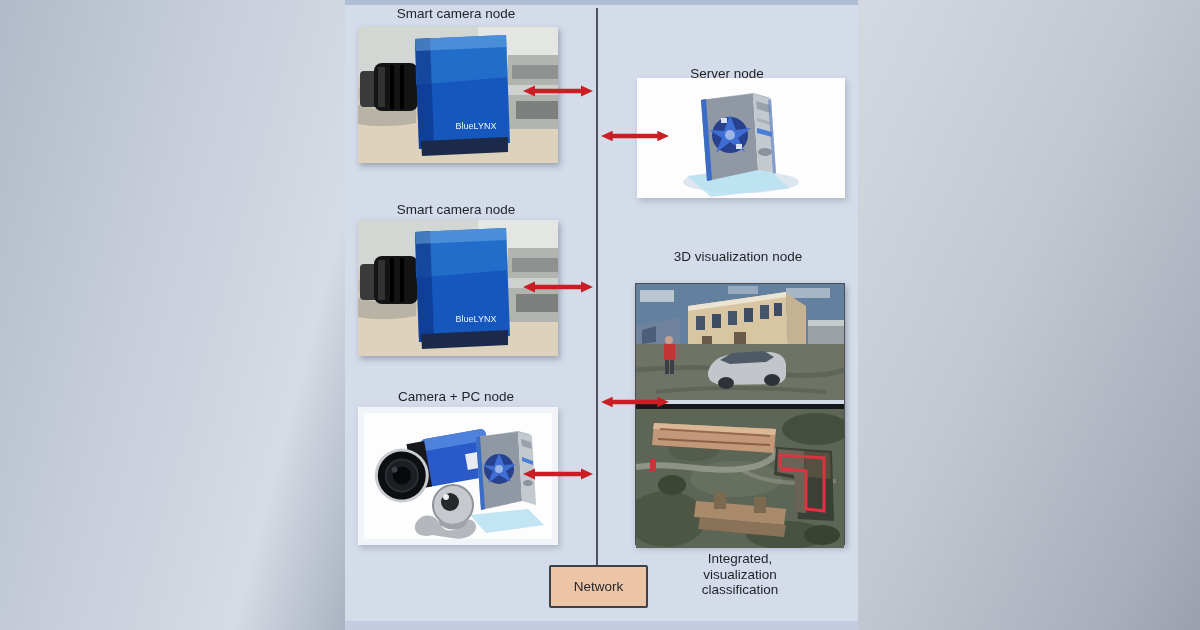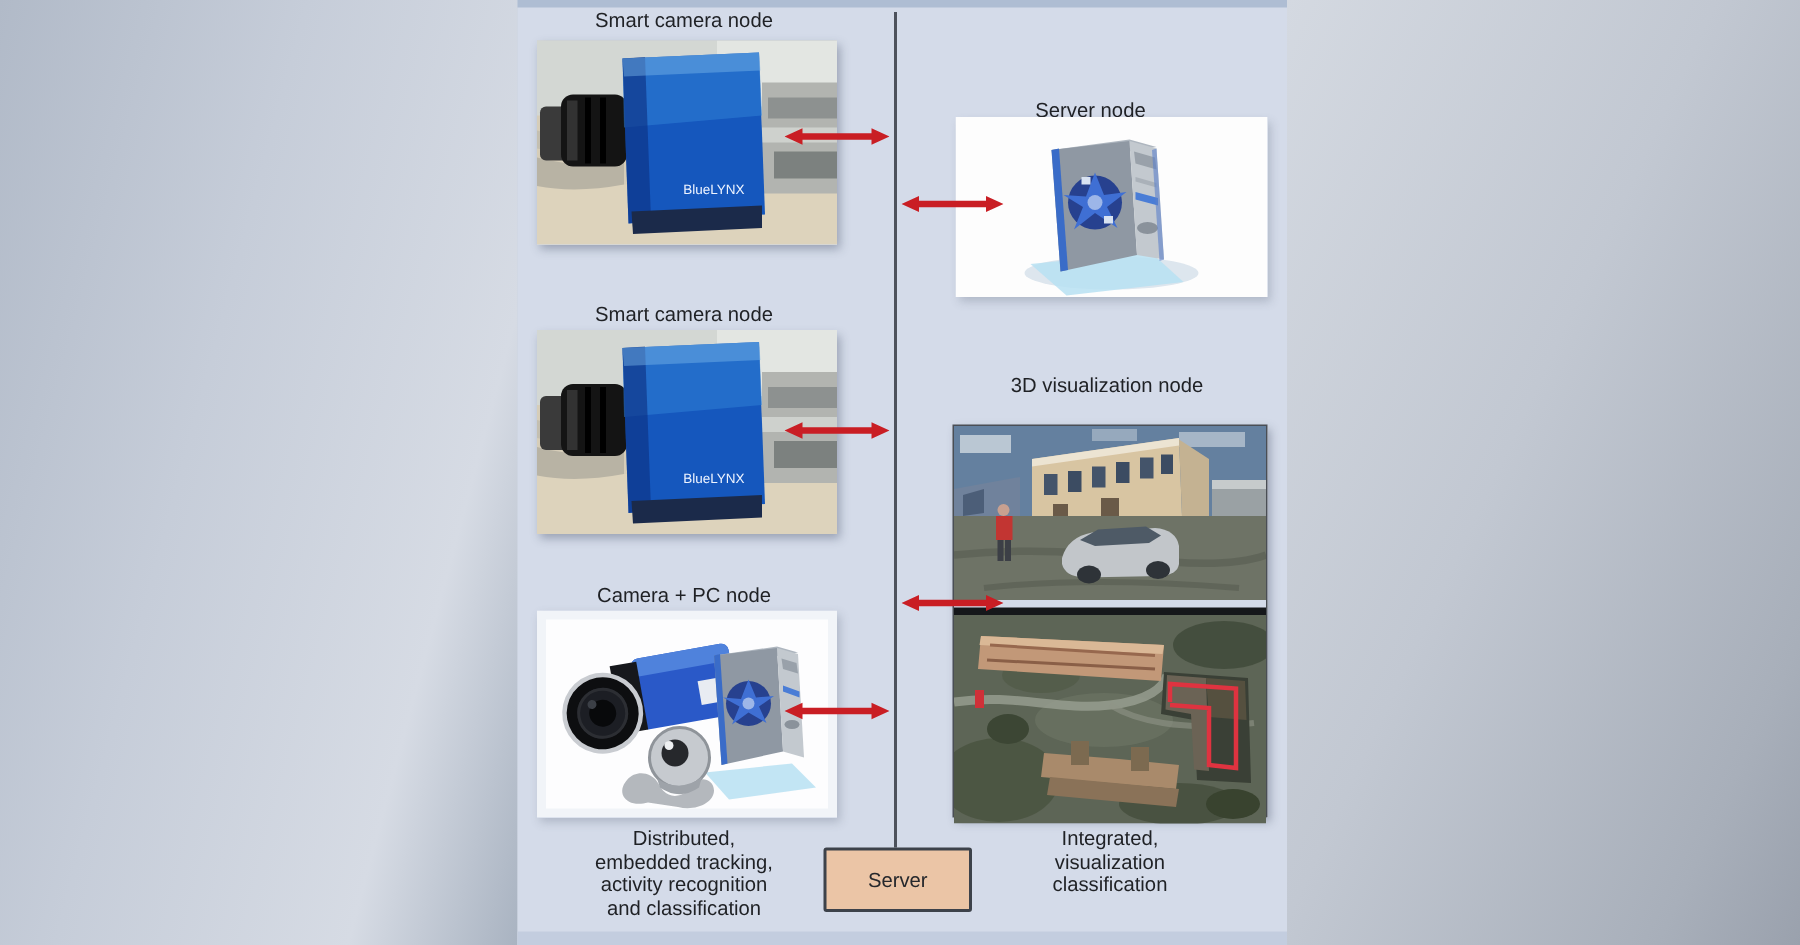--- a/index.html
+++ b/index.html
@@ -255,28 +255,22 @@
       <polygon points="0,7 12,1.5 12,4.8 58,4.8 58,1.5 70,7 58,12.5 58,9.2 12,9.2 12,12.5" fill="currentColor"></polygon>
     </svg>
   <svg class="dbl-arrow" style="left:601px;top:395px;" width="68" height="14" viewBox="0 0 70 14">
       <polygon points="0,7 12,1.5 12,4.8 58,4.8 58,1.5 70,7 58,12.5 58,9.2 12,9.2 12,12.5" fill="currentColor"></polygon>
     </svg>
   <svg class="dbl-arrow" style="left:523px;top:467px;" width="70" height="14" viewBox="0 0 70 14">
       <polygon points="0,7 12,1.5 12,4.8 58,4.8 58,1.5 70,7 58,12.5 58,9.2 12,9.2 12,12.5" fill="currentColor"></polygon>
     </svg>
 
   <div class="network-box">
-    <span>Server</span>
-  </div>
-
-  <div class="caption caption-left">
-    <div>Distributed,</div>
-    <div>embedded tracking,</div>
-    <div>activity recognition</div>
-    <div>and classification</div>
-  </div>
+    <span>Network</span>
+  </div>
+
   <div class="caption caption-right">
     <div>Integrated,</div>
     <div>visualization</div>
     <div>classification</div>
   </div>
 
 </div>
 
 </body></html>

